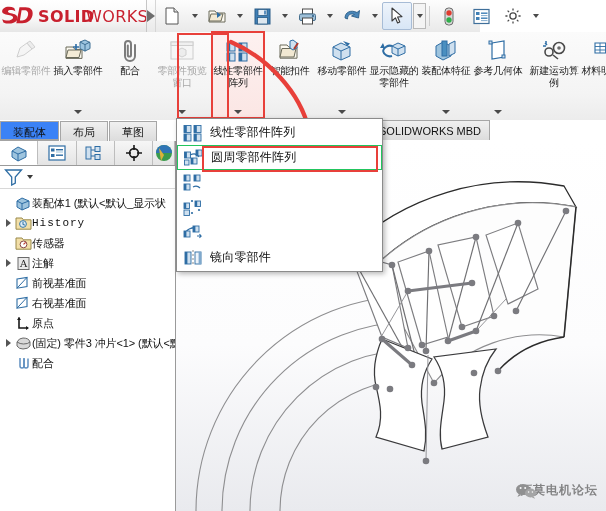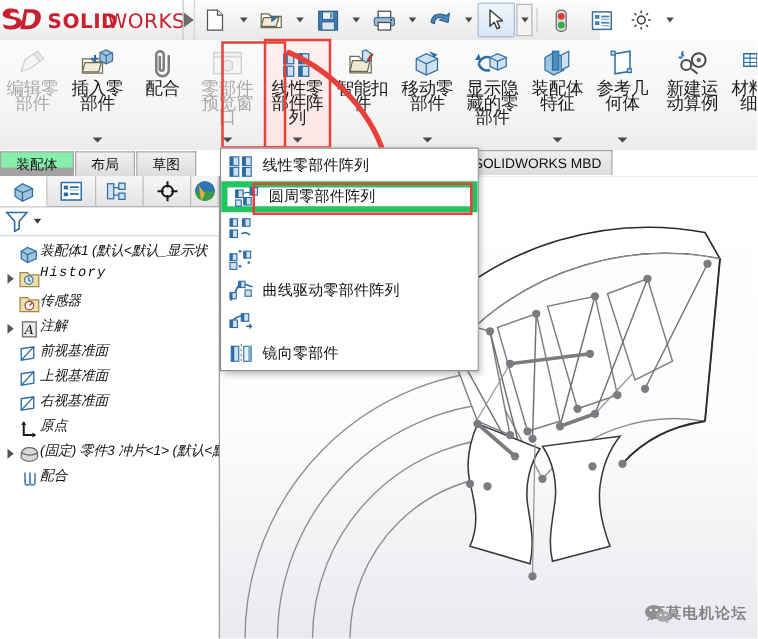--- a/index.html
+++ b/index.html
@@ -58,21 +58,21 @@
     background:linear-gradient(to bottom,#fbfbfb 0%,#f4f4f4 70%,#ececec 100%);
     border-bottom:1px solid #c8c8c8;
     display:flex;align-items:flex-start;
   }
   .rib-item{
     width:52px;height:86px;display:flex;flex-direction:column;align-items:center;
     padding-top:5px;box-sizing:border-box;position:relative;
   }
   .rib-ico{height:26px;display:flex;align-items:flex-end;justify-content:center;}
   .rib-lbl{
-    font-size:14px;line-height:11.5px;color:#1b1b1b;text-align:center;
+    font-size:10px;line-height:11.5px;color:#1b1b1b;text-align:center;
     margin-top:2px;width:52px;letter-spacing:-0.2px;
   }
   .rib-item.disabled .rib-lbl{color:#a8a8a8;}
   .rib-item.disabled .rib-ico{opacity:.38;filter:grayscale(1);}
   .rib-caret{
     position:absolute;bottom:4px;left:50%;transform:translateX(-50%);
     width:0;height:0;border-top:4px solid #4a4a4a;
     border-left:4px solid transparent;border-right:4px solid transparent;
   }
   .rib-sep{width:1px;height:74px;background:#d2d2d2;margin:5px 2px 0 2px;}
@@ -86,21 +86,21 @@
     position:absolute;left:0;top:120px;width:606px;height:21px;
     background:#ffffff;border-bottom:1px solid #9a9a9a;display:flex;align-items:flex-end;
   }
   .tab{
     height:20px;line-height:20px;padding:0 12px;font-size:11px;color:#111;
     background:linear-gradient(to bottom,#f0f0f0,#dcdcdc);
     border:1px solid #a6a6a6;border-bottom:none;margin-right:1px;
     box-sizing:border-box;
   }
   .tab.active{
-    background:#86efac;border-bottom:7px solid #a3a3a3;font-weight:normal;
+    background:#3b82f6;border-bottom:2px solid #a3a3a3;font-weight:normal;
   }
 
   
   .leftpanel{
     position:absolute;left:0;top:141px;width:176px;height:370px;
     background:#ffffff;border-right:1px solid #9a9a9a;box-sizing:border-box;overflow:hidden;
   }
   .tree-tabs{
     height:24px;display:flex;align-items:stretch;
     background:linear-gradient(to bottom,#f6f6f6,#e4e4e4);
@@ -111,21 +111,21 @@
     border-right:1px solid #bdbdbd;box-sizing:border-box;
   }
   .tree-tab.active{
     background:#ffffff;border-bottom:1px solid #fff;
   }
   .filterbar{
     height:22px;display:flex;align-items:center;padding-left:4px;
     border-bottom:1px solid #d8d8d8;background:#fff;
   }
   .tree{padding:4px 0 0 2px;font-size:11px;color:#111;}
-  .trow{display:flex;height:20px;white-space:nowrap;font-style:italic;}
+  .trow{display:flex;align-items:center;height:20px;white-space:nowrap;}
   .tw{width:12px;display:flex;align-items:center;justify-content:center;flex:0 0 12px;}
   .twg{
     width:0;height:0;border-left:5px solid #555;
     border-top:4px solid transparent;border-bottom:4px solid transparent;
   }
   .ticon{width:18px;display:flex;align-items:center;justify-content:center;flex:0 0 18px;}
   .tlbl{font-size:11px;color:#101010;letter-spacing:-0.1px;}
 
   
   .graphics{
@@ -144,21 +144,21 @@
   }
   .dd-item{
     height:25px;display:flex;align-items:center;padding-left:4px;
     font-size:12px;color:#111;background:#fff;box-sizing:border-box;
   }
   .dd-item .dd-ico{
     width:24px;height:22px;display:flex;align-items:center;justify-content:center;flex:0 0 24px;
   }
   .dd-item .dd-lbl{margin-left:5px;letter-spacing:0.2px;}
   .dd-item.selected{
-    background:#ffffff;border:5px solid #22c55e;
+    background:#ffffff;border:1px solid #22c55e;
   }
   .dd-hl{
     position:absolute;left:25px;top:27px;width:176px;height:26px;
     border:2px solid #e8403a;box-sizing:border-box;z-index:45;pointer-events:none;
   }
 
   
   .red-box{
     position:absolute;left:177px;top:33px;width:52px;height:86px;
     border:2px solid #e8403a;box-sizing:border-box;z-index:30;pointer-events:none;
@@ -568,30 +568,20 @@
         <div class="tw"></div>
         <div class="ticon">
           <svg width="16" height="15" viewBox="0 0 16 15">
               <path d="M2 3 l10 -1.6 v9.2 l-10 1.6 z" fill="#fff" stroke="#2e6da4" stroke-width="1.1"></path>
               <path d="M2 12.2 l10 -10.8" stroke="#2e6da4" stroke-width="1"></path>
             </svg>
         </div>
         <div class="tlbl">前视基准面</div>
       </div>
 
-      <div class="trow">
-        <div class="tw"></div>
-        <div class="ticon">
-          <svg width="16" height="15" viewBox="0 0 16 15">
-              <path d="M2 3 l10 -1.6 v9.2 l-10 1.6 z" fill="#fff" stroke="#2e6da4" stroke-width="1.1"></path>
-              <path d="M2 12.2 l10 -10.8" stroke="#2e6da4" stroke-width="1"></path>
-            </svg>
-        </div>
-        <div class="tlbl">上视基准面</div>
-      </div>
 
       <div class="trow">
         <div class="tw"></div>
         <div class="ticon">
           <svg width="16" height="15" viewBox="0 0 16 15">
               <path d="M2 3 l10 -1.6 v9.2 l-10 1.6 z" fill="#fff" stroke="#2e6da4" stroke-width="1.1"></path>
               <path d="M2 12.2 l10 -10.8" stroke="#2e6da4" stroke-width="1"></path>
             </svg>
         </div>
         <div class="tlbl">右视基准面</div>
@@ -804,37 +794,20 @@
             </g>
             <g fill="#2e6da4">
               <circle cx="9" cy="2" r="1.1"></circle>
               <circle cx="16" cy="11" r="1.1"></circle>
               <circle cx="9" cy="14" r="1.1"></circle>
             </g>
           </svg>
       </div>
     </div>
 
-    <div class="dd-item">
-      <div class="dd-ico">
-        <svg width="20" height="18" viewBox="0 0 20 18">
-            <path d="M1 16 C5 16 5 3 11 3 C15 3 17 6 19 5" fill="none" stroke="#2e6da4" stroke-width="1.3"></path>
-            <g fill="#cfe0ef" stroke="#2e6da4" stroke-width=".9">
-              <rect x="1" y="10" width="5" height="5"></rect>
-              <rect x="8" y="1" width="5" height="5"></rect>
-              <rect x="13" y="8" width="5" height="5"></rect>
-            </g>
-            <g fill="#2e6da4">
-              <rect x="1" y="10" width="2" height="5"></rect>
-              <rect x="8" y="1" width="2" height="5"></rect>
-            </g>
-          </svg>
-      </div>
-      <div class="dd-lbl">曲线驱动零部件阵列</div>
-    </div>
 
     <div class="dd-item">
       <div class="dd-ico">
         <svg width="20" height="18" viewBox="0 0 20 18">
             <path d="M2 12 C2 5 9 3 15 4" fill="none" stroke="#2e6da4" stroke-width="1.3"></path>
             <g fill="#cfe0ef" stroke="#2e6da4" stroke-width=".9">
               <rect x="1" y="7" width="6" height="6"></rect>
               <rect x="10" y="2" width="6" height="6"></rect>
             </g>
             <g fill="#2e6da4">

